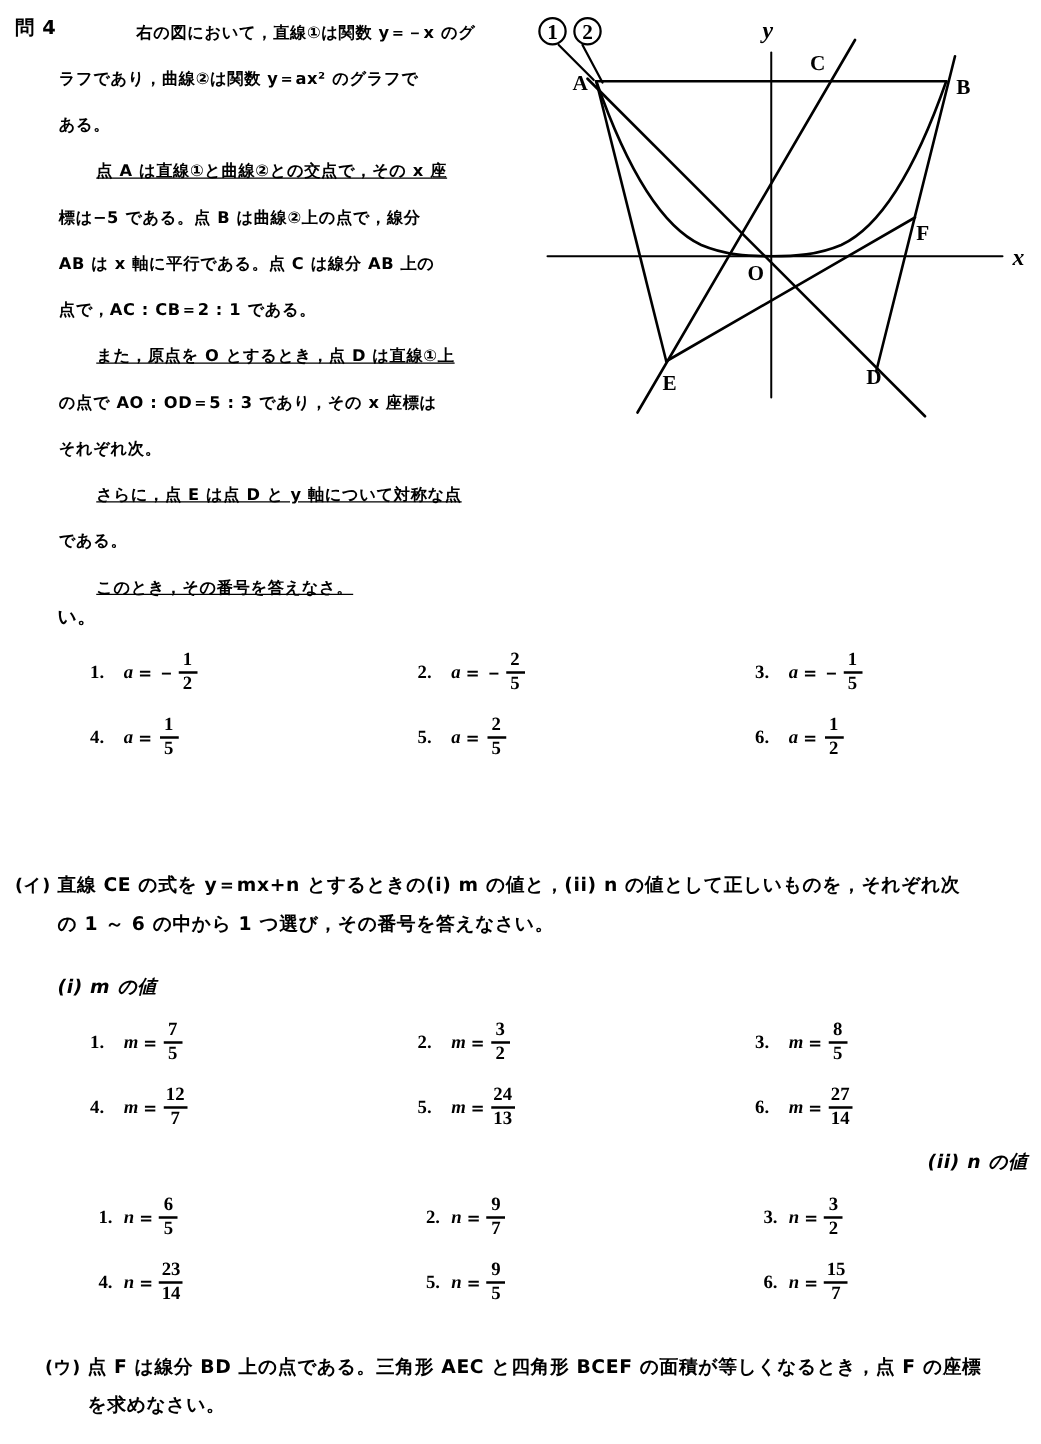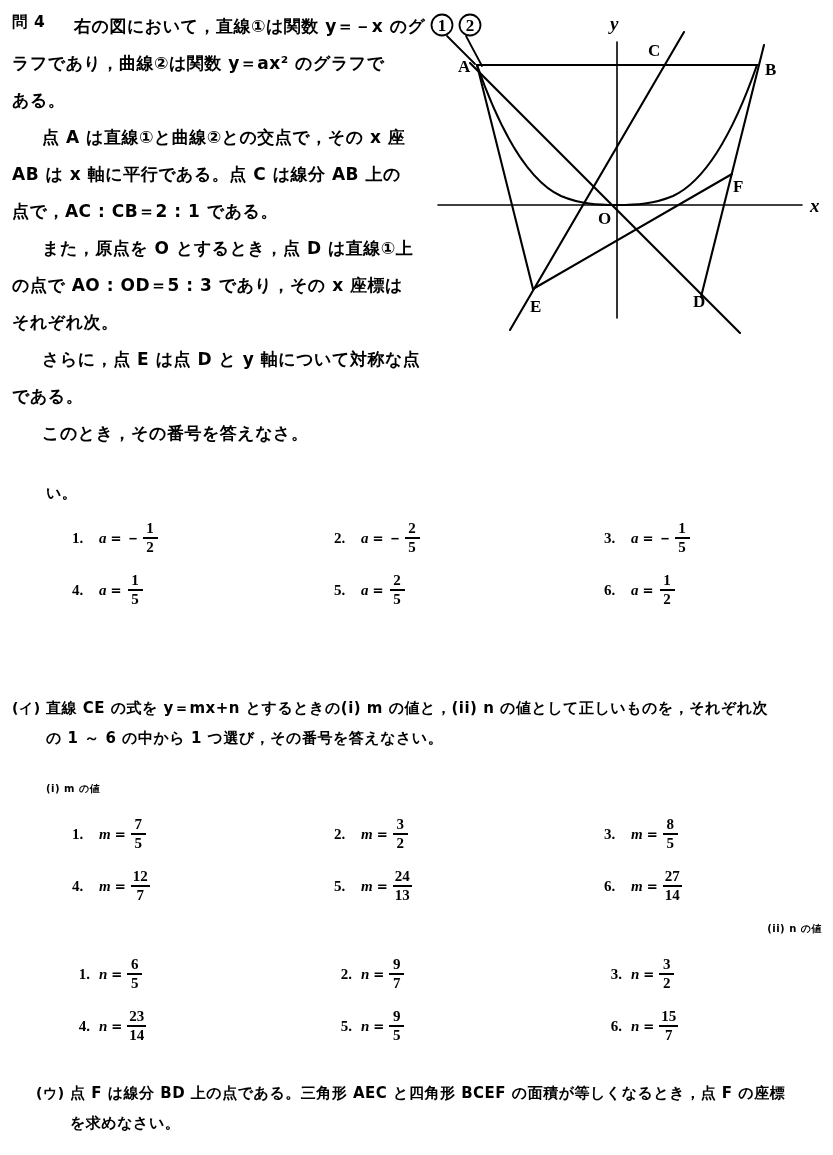--- a/index.html
+++ b/index.html
@@ -36,31 +36,32 @@
     top: 8px;
     width: 405px;
   }
   #problem-head .qno {
     position: absolute;
     left: 0px;
     top: 4px;
     font-size: 15.5px;
   }
   .para {
-    font-size: 17px;
+    font-size: 13px;
     line-height: 37px;
     text-align: justify;
+    margin-left: 35px;
   }
   .para-line {
     white-space: nowrap;
     height: 37px;
     line-height: 37px;
   }
   .indent1 { padding-left: 62px; }
-  .indent3 { padding-left: 30px; }
+  .indent3 { padding-left: 30px; text-decoration: underline; }
 
   
   #figure {
     position: absolute;
     left: 420px;
     top: 0px;
     width: 413px;
     height: 340px;
   }
   #figure svg { display: block; }
@@ -101,23 +102,24 @@
   }
   .sec-body-line {
     display: block;
     padding-left: 34px;
     font-size: 15px;
     line-height: 30px;
   }
   .sub-head {
     display: block;
     padding-left: 34px;
-    font-size: 10px;
+    font-size: 15px;
     line-height: 30px;
     margin-top: 6px;
+    font-style: italic;
   }
 
   
   .choices {
     display: grid;
     grid-template-columns: 262px 270px 270px;
     row-gap: 12px;
     padding-left: 60px;
     margin-top: 10px;
   }
@@ -188,20 +190,21 @@
 
 <div class="page">
 
   <div id="problem-head">
     <div class="qno jp">問 4</div>
     <div class="para">
       <div class="para-line jp indent1">右の図において，直線①は関数 y＝－x のグ</div>
       <div class="para-line jp">ラフであり，曲線②は関数 y＝ax² のグラフで</div>
       <div class="para-line jp">ある。</div>
       <div class="para-line jp indent3">点 A は直線①と曲線②との交点で，その x 座</div>
+      <div class="para-line jp">標は−5 である。点 B は曲線②上の点で，線分</div>
       <div class="para-line jp">AB は x 軸に平行である。点 C は線分 AB 上の</div>
       <div class="para-line jp">点で，AC : CB＝2 : 1 である。</div>
       <div class="para-line jp indent3">また，原点を O とするとき，点 D は直線①上</div>
       <div class="para-line jp">の点で AO : OD＝5 : 3 であり，その x 座標は</div>
       <div class="para-line jp">それぞれ次。</div>
       <div class="para-line jp indent3">さらに，点 E は点 D と y 軸について対称な点</div>
       <div class="para-line jp">である。</div>
       <div class="para-line jp indent3">このとき，その番号を答えなさ。</div>
     </div>
   </div>

